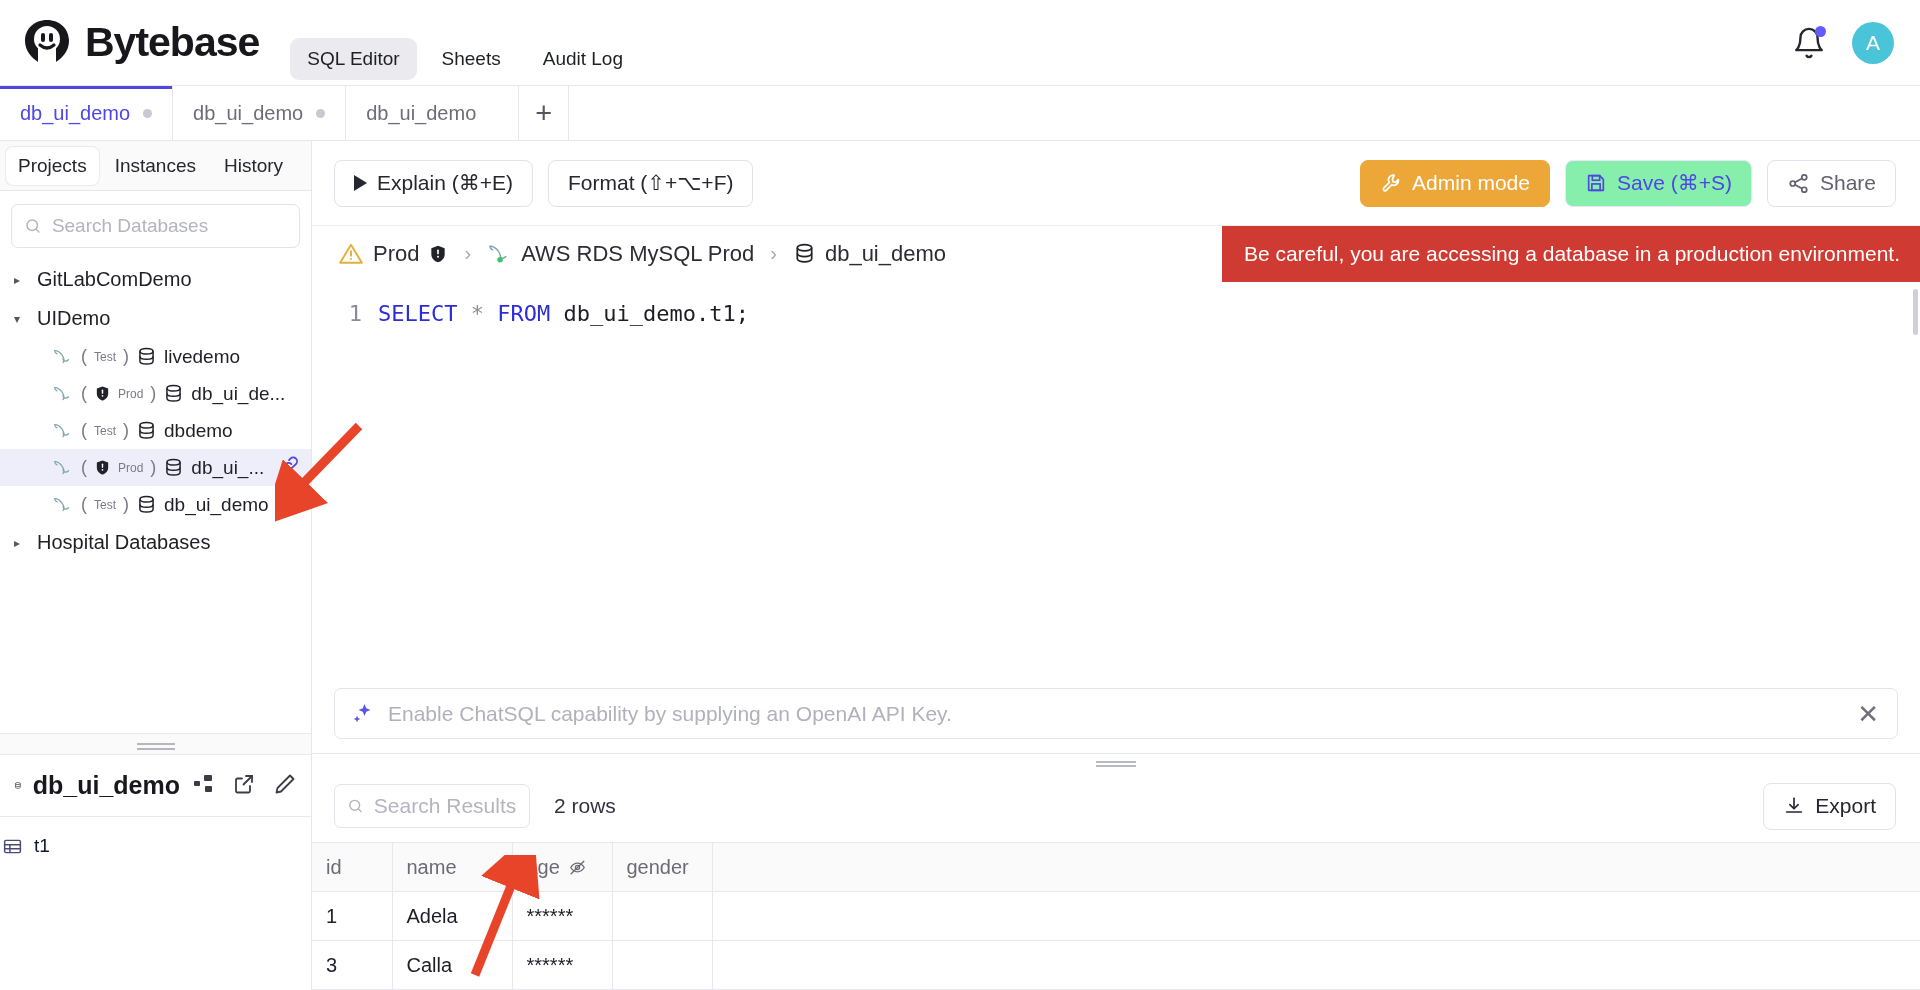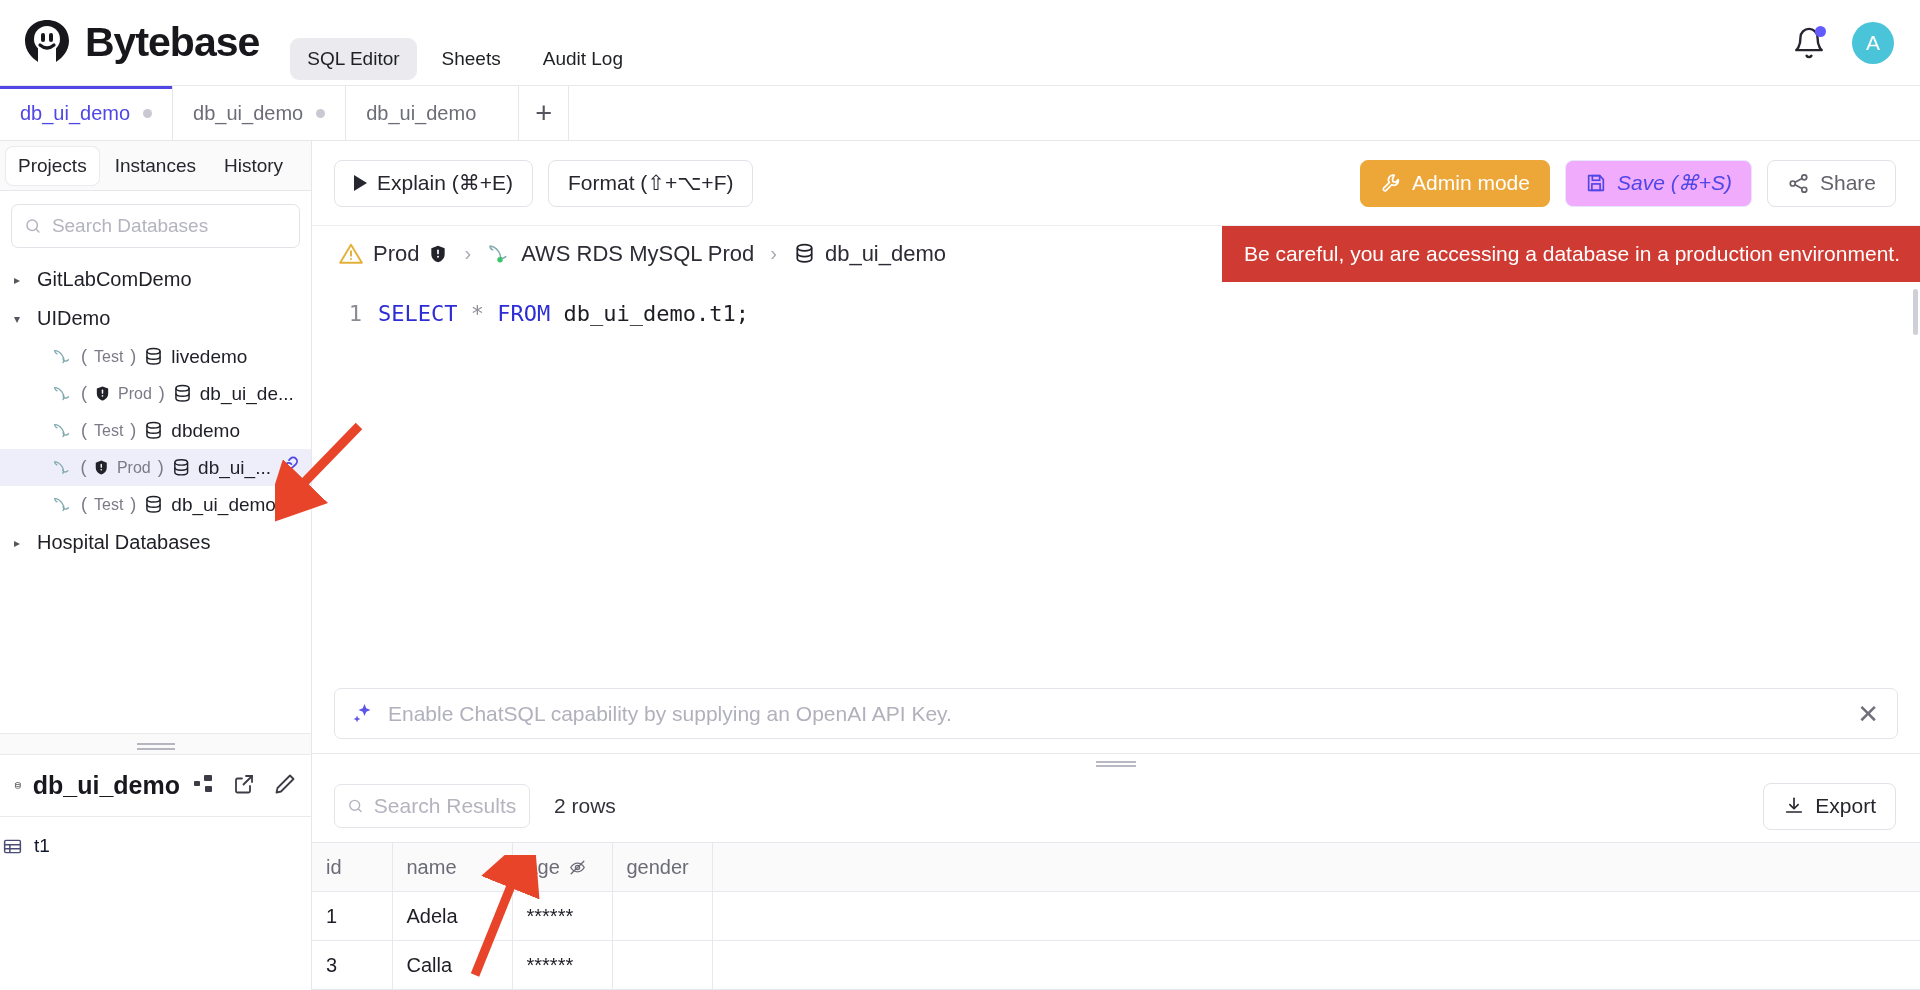--- a/index.html
+++ b/index.html
@@ -103,21 +103,21 @@
     height: 39px; padding-left: 14px; font-size: 20px; color: #1f2027;
     cursor: pointer;
   }
   .caret { width: 12px; font-size: 12px; color: #55555f; line-height: 1; }
   .tree-leaf {
     display: flex; align-items: center; gap: 7px;
     height: 37px; padding-left: 52px; padding-right: 10px;
     font-size: 19px; color: #1f2027; cursor: pointer; white-space: nowrap;
   }
   .tree-leaf.selected { background: #eeeefb; }
-  .env-label { color: #7b7b87; font-size: 16px; }
+  .env-label { color: #7b7b87; font-size: 12px; }
   .env-paren { color: #7b7b87; font-size: 18px; }
   .leaf-name { color: #1f2027; }
   .link-icon { margin-left: auto; }
 
   
   .side-resizer {
     height: 22px; flex: 0 0 22px; background: #fafafb;
     border-top: 1px solid #e9e9ee; border-bottom: 1px solid #e9e9ee;
     display: flex; align-items: center; justify-content: center; cursor: row-resize;
   }
@@ -144,21 +144,21 @@
   }
   .btn {
     height: 47px; border-radius: 8px; display: inline-flex; align-items: center;
     justify-content: center; gap: 10px; padding: 0 19px;
     font-size: 21px; cursor: pointer; white-space: nowrap;
     border: 1px solid #e2e2e9; background: #fff; color: #26262e;
     font-family: inherit;
   }
   .btn-run { background: #4f46e5; border-color: #4f46e5; color: #fff; }
   .btn-admin { background: #eda739; border-color: #eda739; color: #fff; }
-  .btn-save { background: #f0abfc; border-color: #e8e7fb; color: #4f46e5; font-style: italic; }
+  .btn-save { background: #86efac; border-color: #e8e7fb; color: #4f46e5; }
   .btn-share { color: #62626d; }
   .spacer { margin-left: auto; }
   .tri { width: 0; height: 0; border-left: 13px solid currentColor;
          border-top: 8px solid transparent; border-bottom: 8px solid transparent; }
 
   
   .crumbbar {
     height: 56px; flex: 0 0 56px; display: flex; align-items: center;
     border-top: 1px solid #eeeef2; padding-left: 26px; position: relative;
   }

